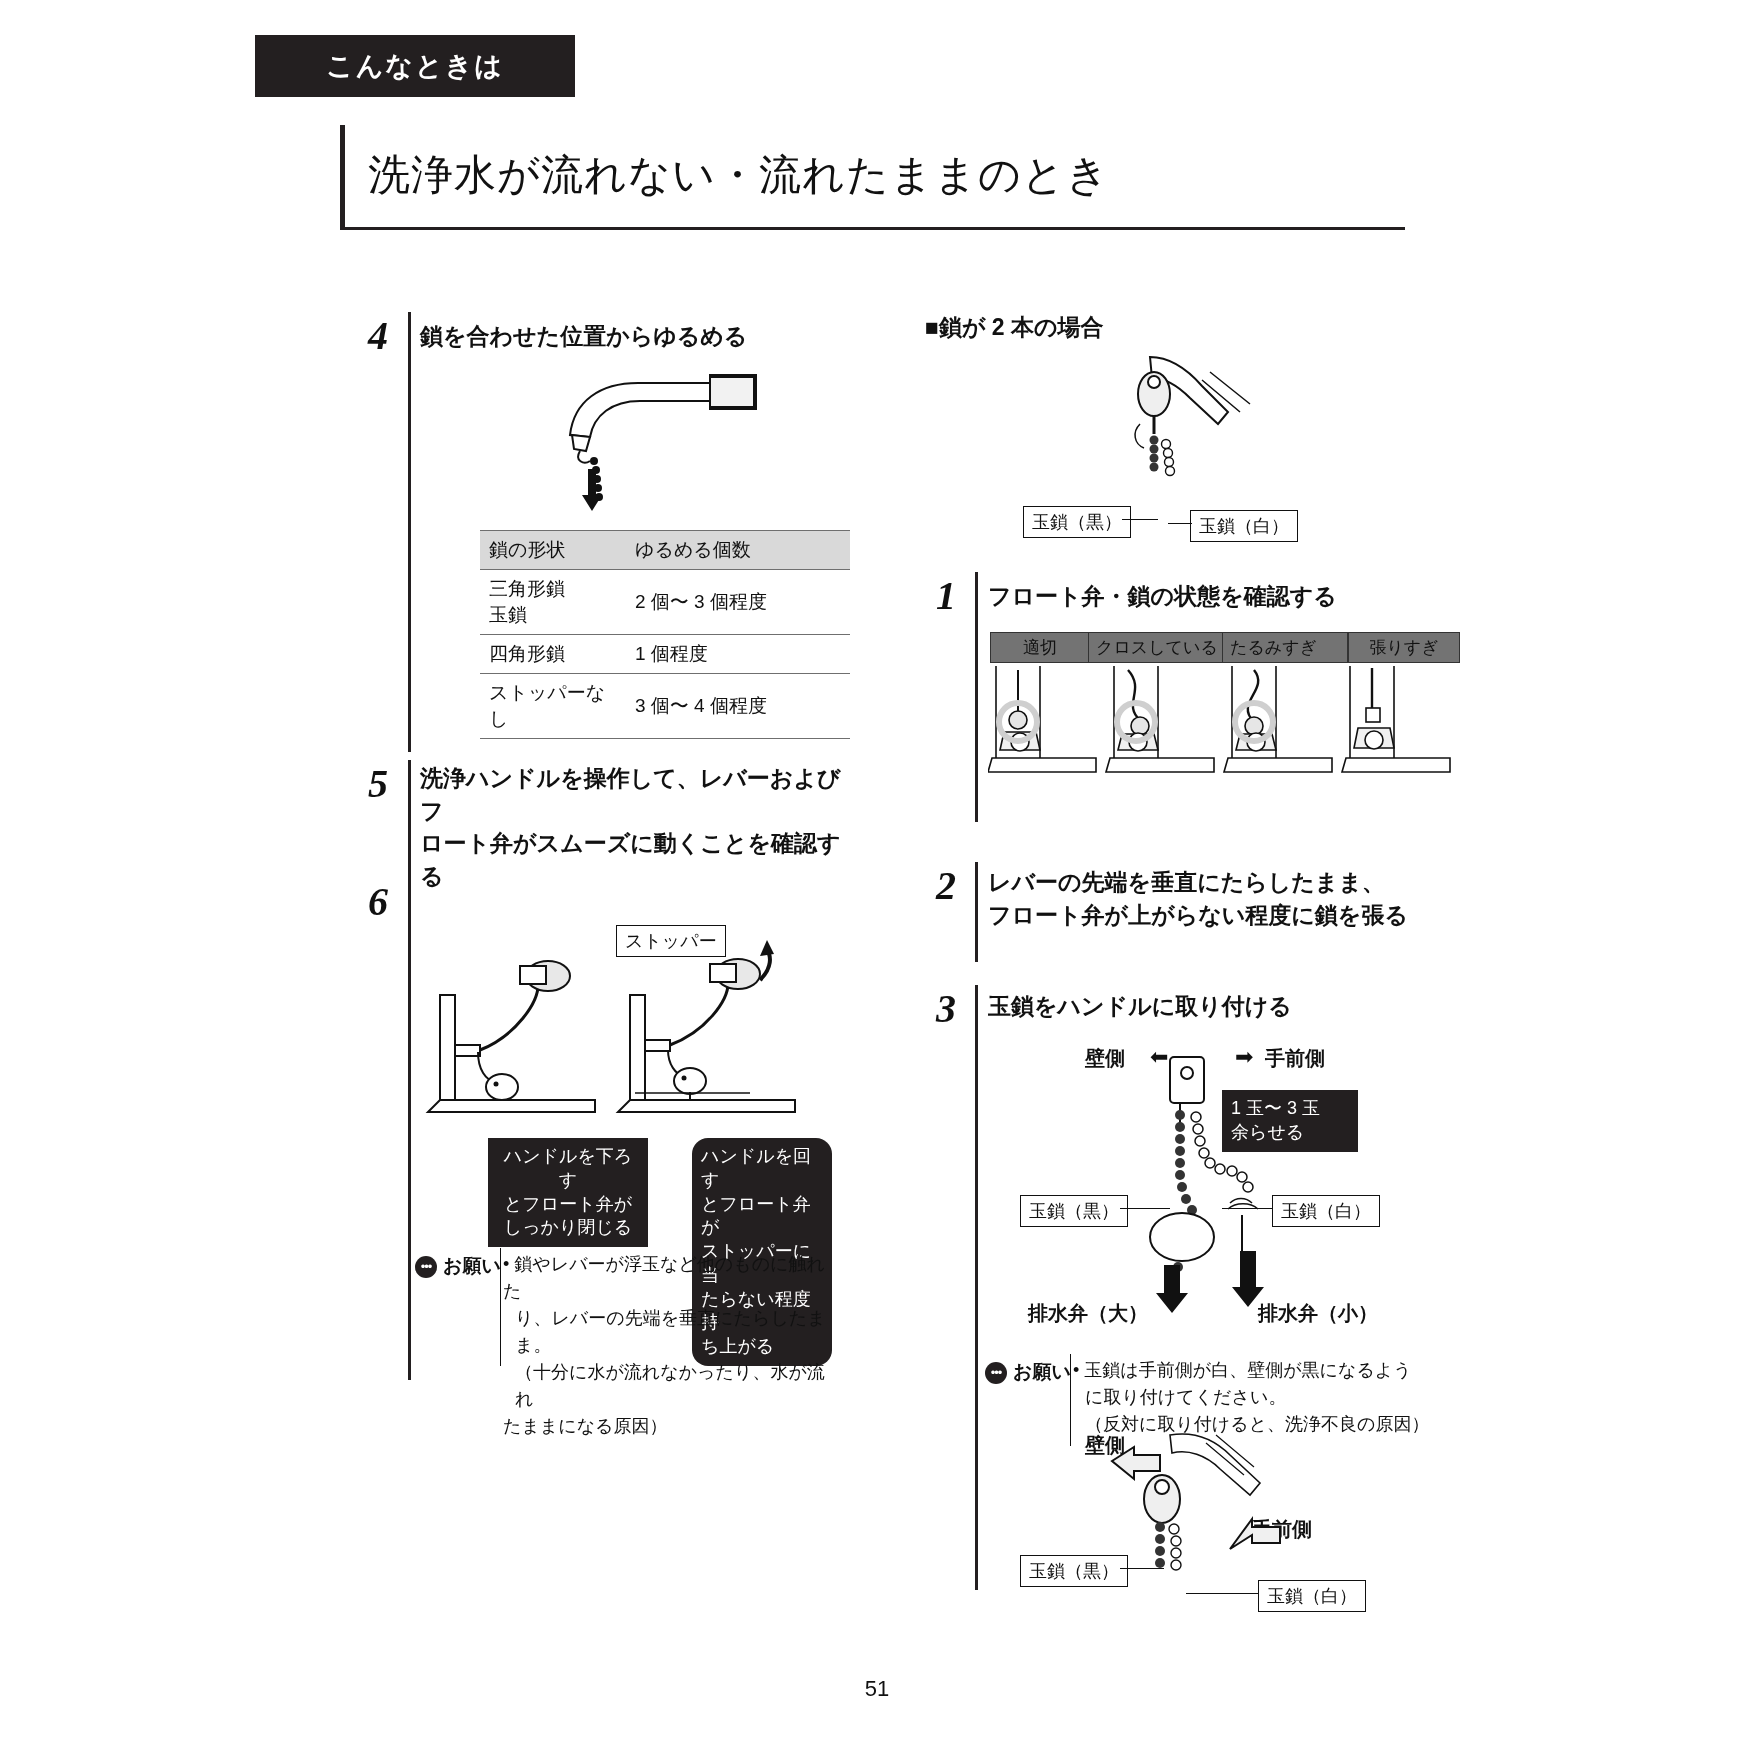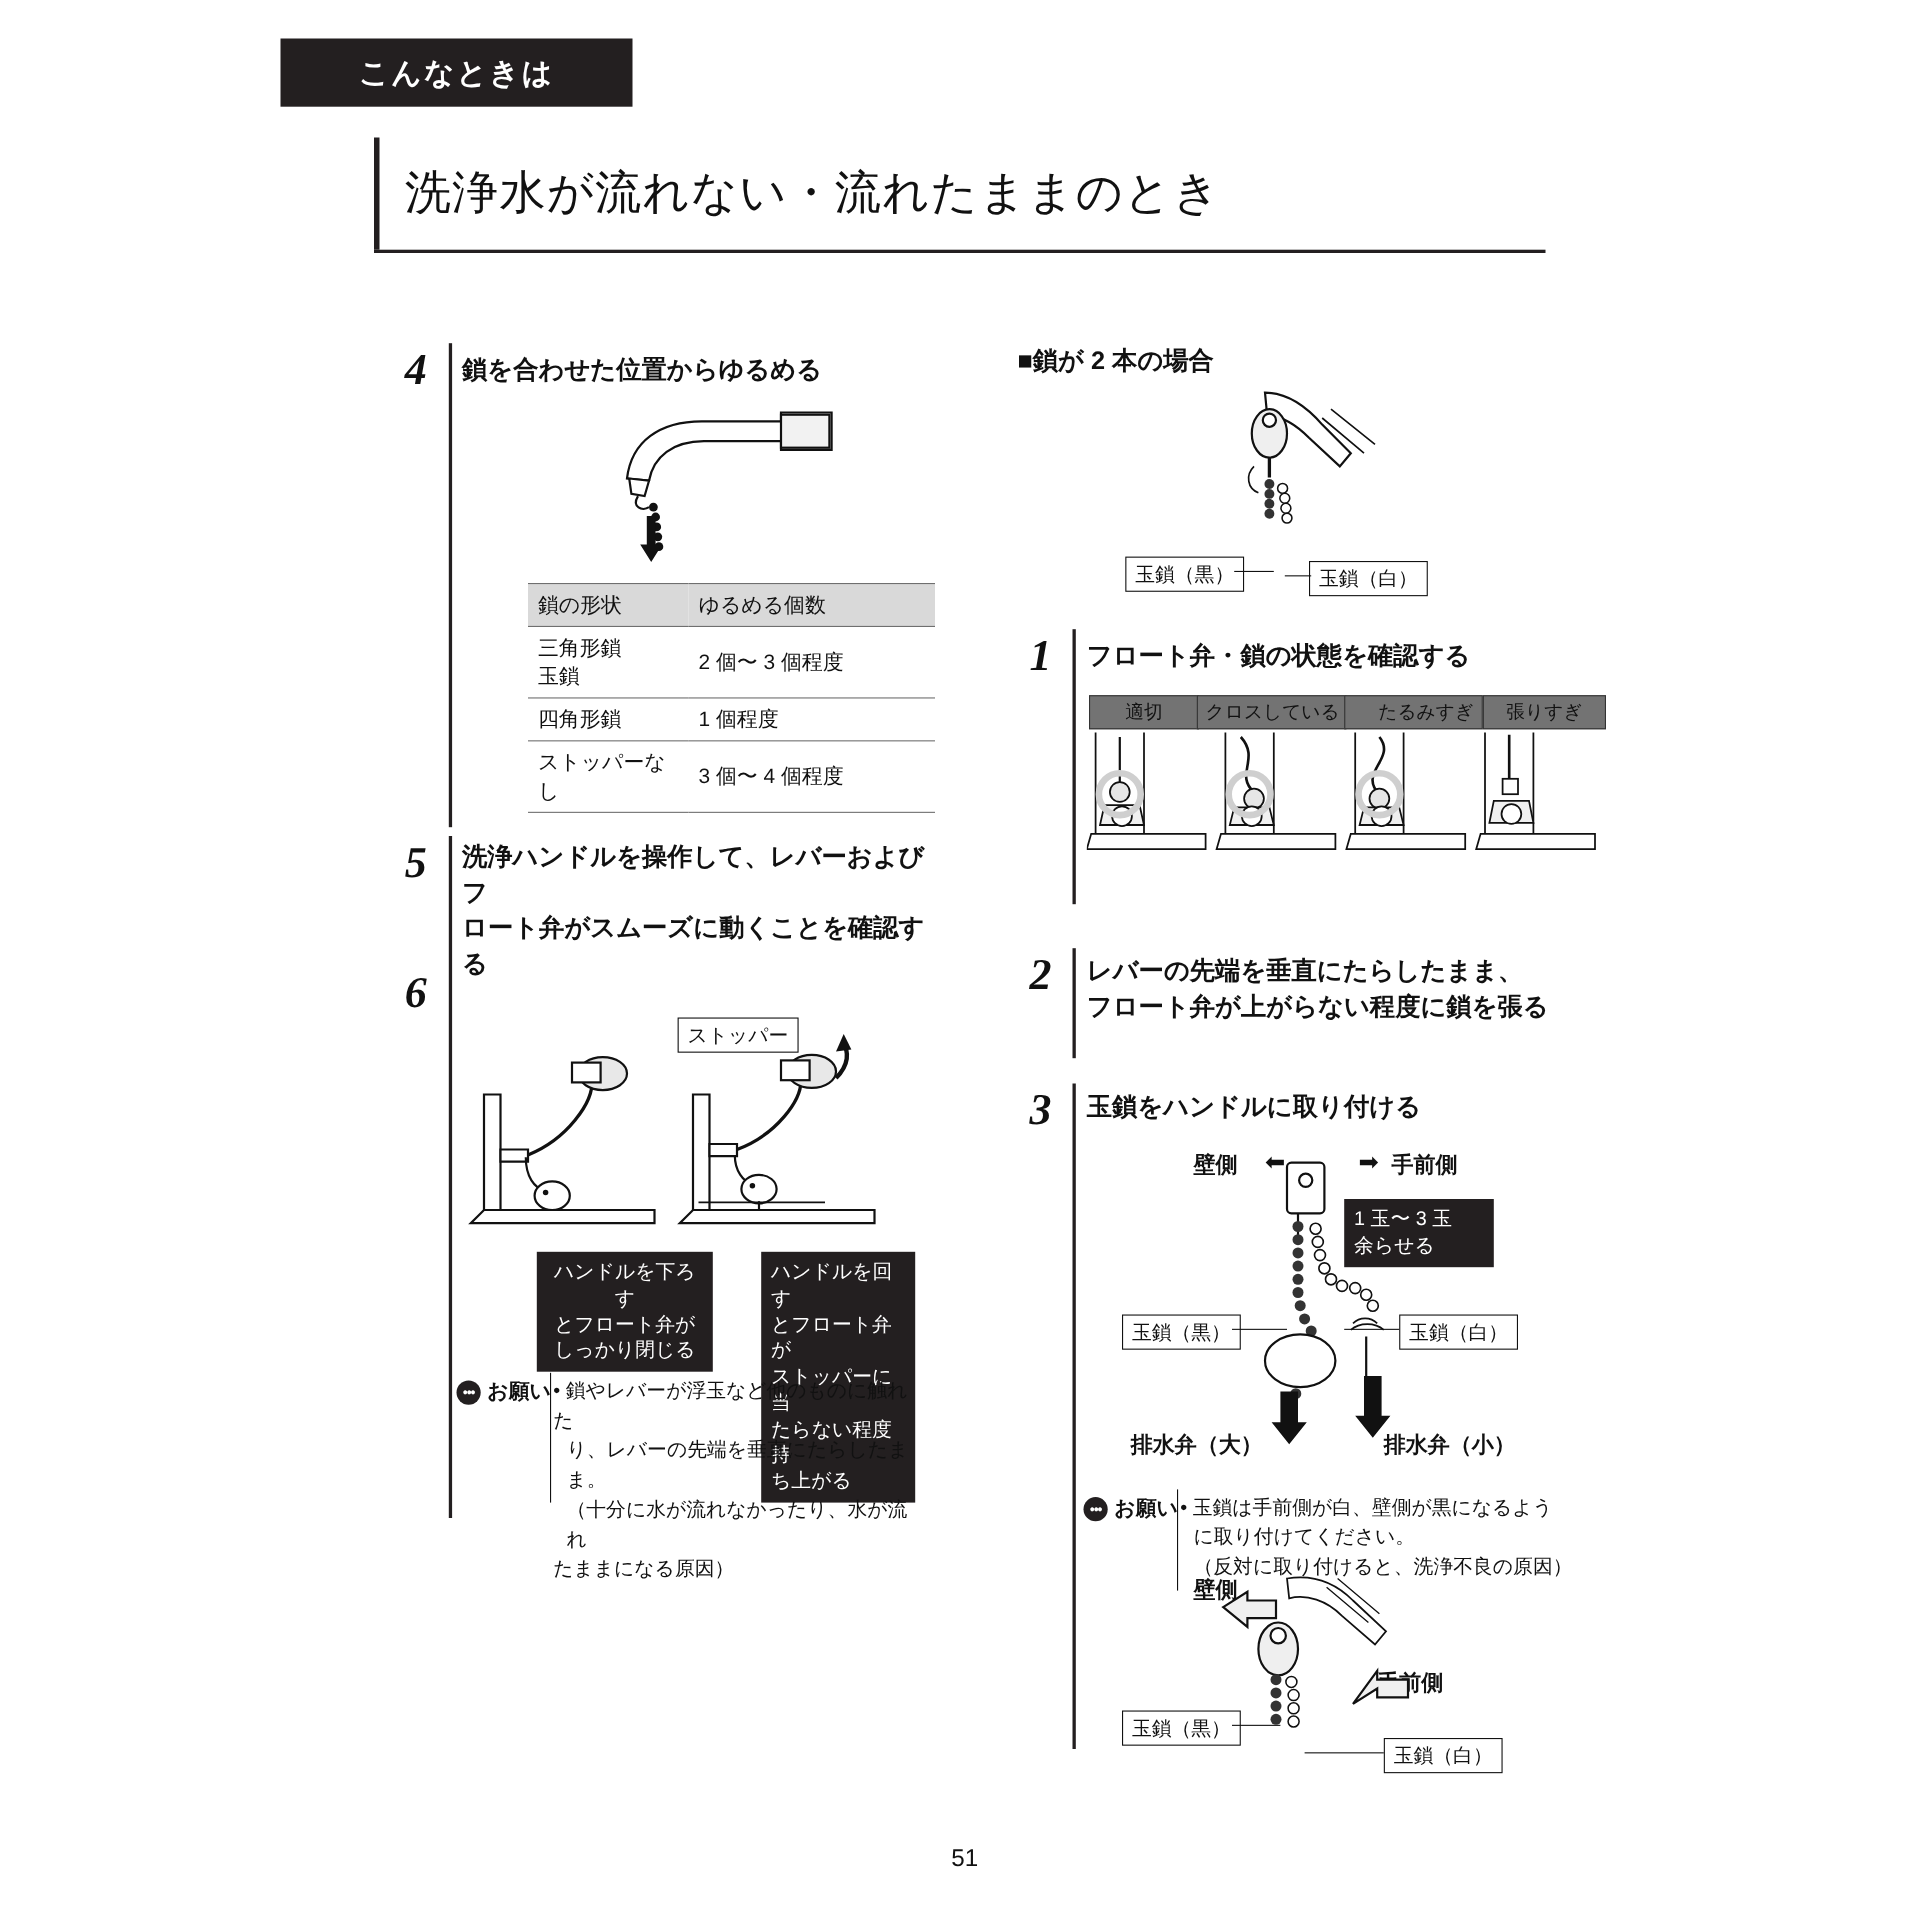--- a/index.html
+++ b/index.html
@@ -146,21 +146,21 @@
       <path d="M340 16 L347 0 L354 14 Z" fill="#111"></path>
     </svg>
   </div>
 
   <div class="lbl-dark" style="left:488px;top:1138px;width:142px;text-align:center;">
     <span>ハンドルを下ろす</span><br>
     <span>とフロート弁が</span><br>
     <span>しっかり閉じる</span>
   </div>
 
-  <div class="lbl-dark" style="left:692px;top:1138px;width:122px;">
+  <div class="lbl-dark" style="left:692px;top:1138px;width:122px;border-radius:16px;">
     <span>ハンドルを回す</span><br>
     <span>とフロート弁が</span><br>
     <span>ストッパーに当</span><br>
     <span>たらない程度持</span><br>
     <span>ち上がる</span>
   </div>
 
   <div class="note" style="left:415px;top:1252px;width:420px;">
     <span class="dot">•••</span><span class="note-head">お願い</span>
   </div>
@@ -203,21 +203,21 @@
 
   <div class="rule-v" style="left:975px;top:572px;height:250px;"></div>
   <div class="rule-v" style="left:975px;top:862px;height:100px;"></div>
   <div class="rule-v" style="left:975px;top:985px;height:605px;"></div>
 
   <div class="step-num" style="left:936px;top:572px;">1</div>
   <div class="step-title" style="left:988px;top:580px;">フロート弁・鎖の状態を確認する</div>
 
   <div class="lbl-gray" style="left:990px;top:632px;width:84px;text-align:center;">適切</div>
   <div class="lbl-gray" style="left:1088px;top:632px;width:120px;text-align:center;">クロスしている</div>
-  <div class="lbl-gray" style="left:1222px;top:632px;width:110px;text-align:right;">たるみすぎ</div>
+  <div class="lbl-gray" style="left:1222px;top:632px;width:110px;text-align:left;">たるみすぎ</div>
   <div class="lbl-gray" style="left:1348px;top:632px;width:96px;text-align:center;">張りすぎ</div>
 
   <div style="position:absolute;left:988px;top:662px;">
     <svg width="470" height="122" viewBox="0 0 470 122">
       <g stroke="#111" fill="none" stroke-width="1.6">
 
         <g transform="translate(0,0)">
           <path d="M8 4 L8 96 M52 4 L52 96"></path>
           <path d="M4 96 L108 96 L108 110 L0 110 Z" fill="#fff"></path>
           <path d="M30 8 L30 52" stroke-width="2"></path>

